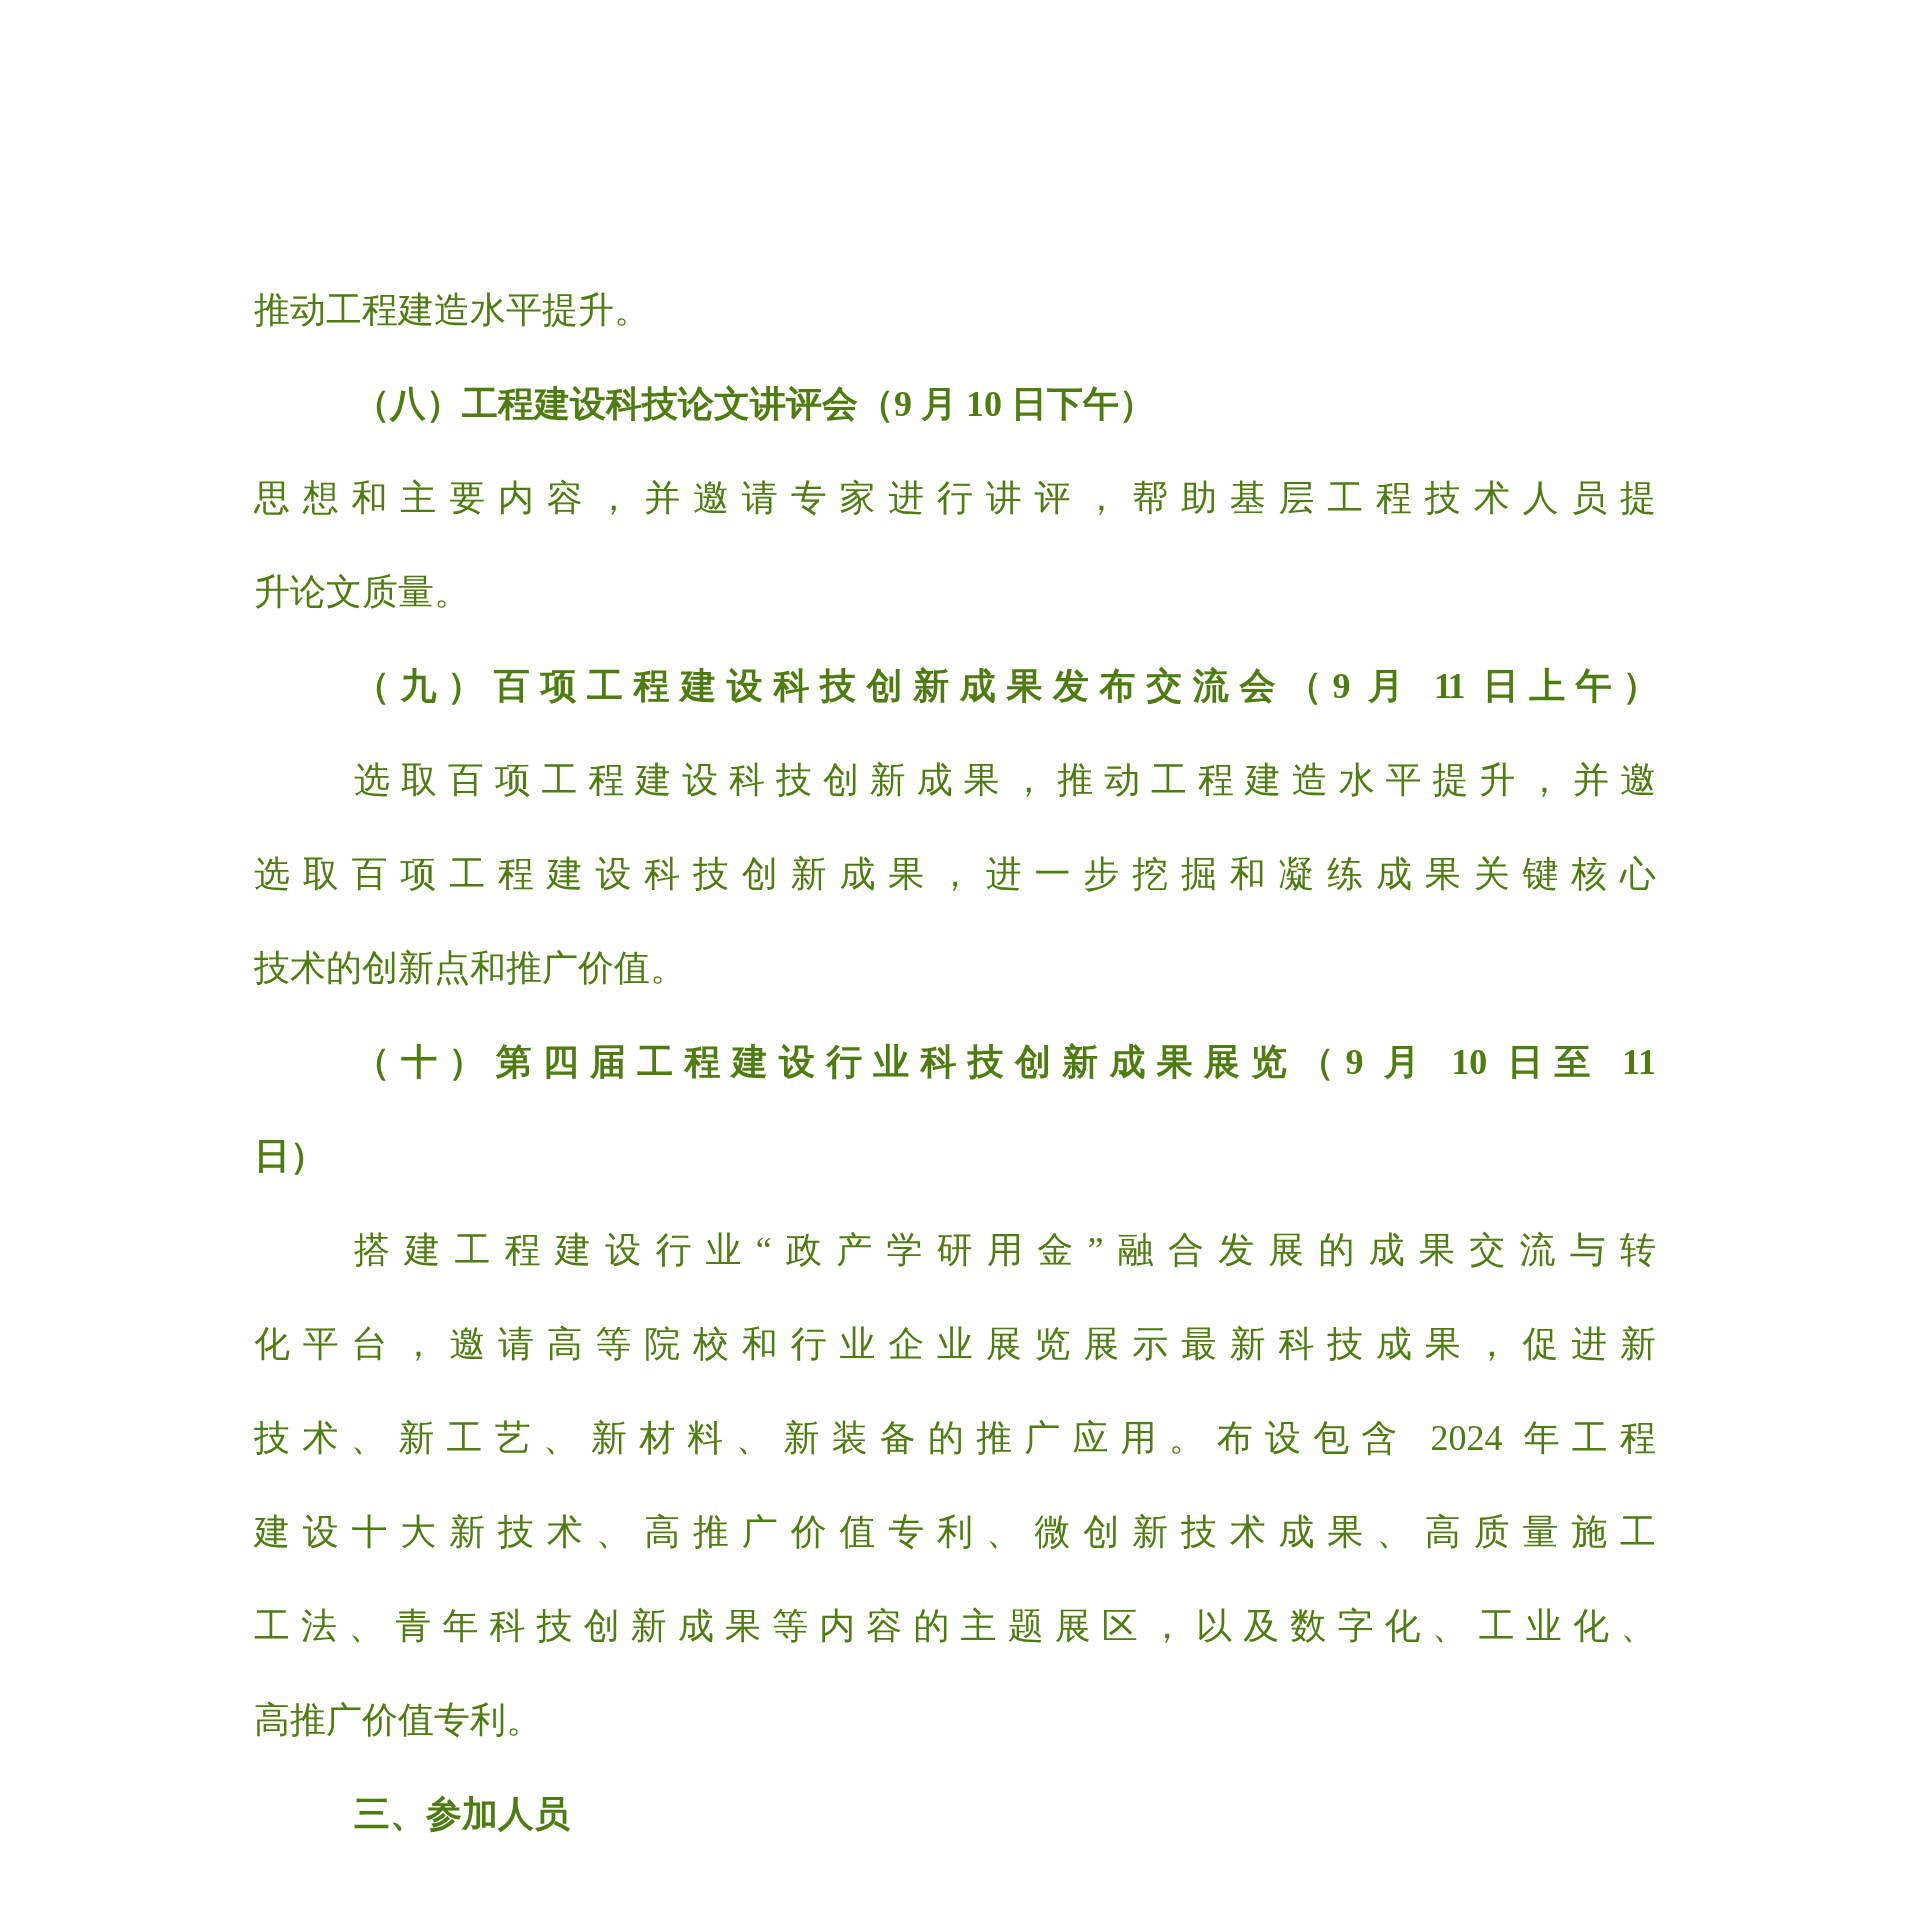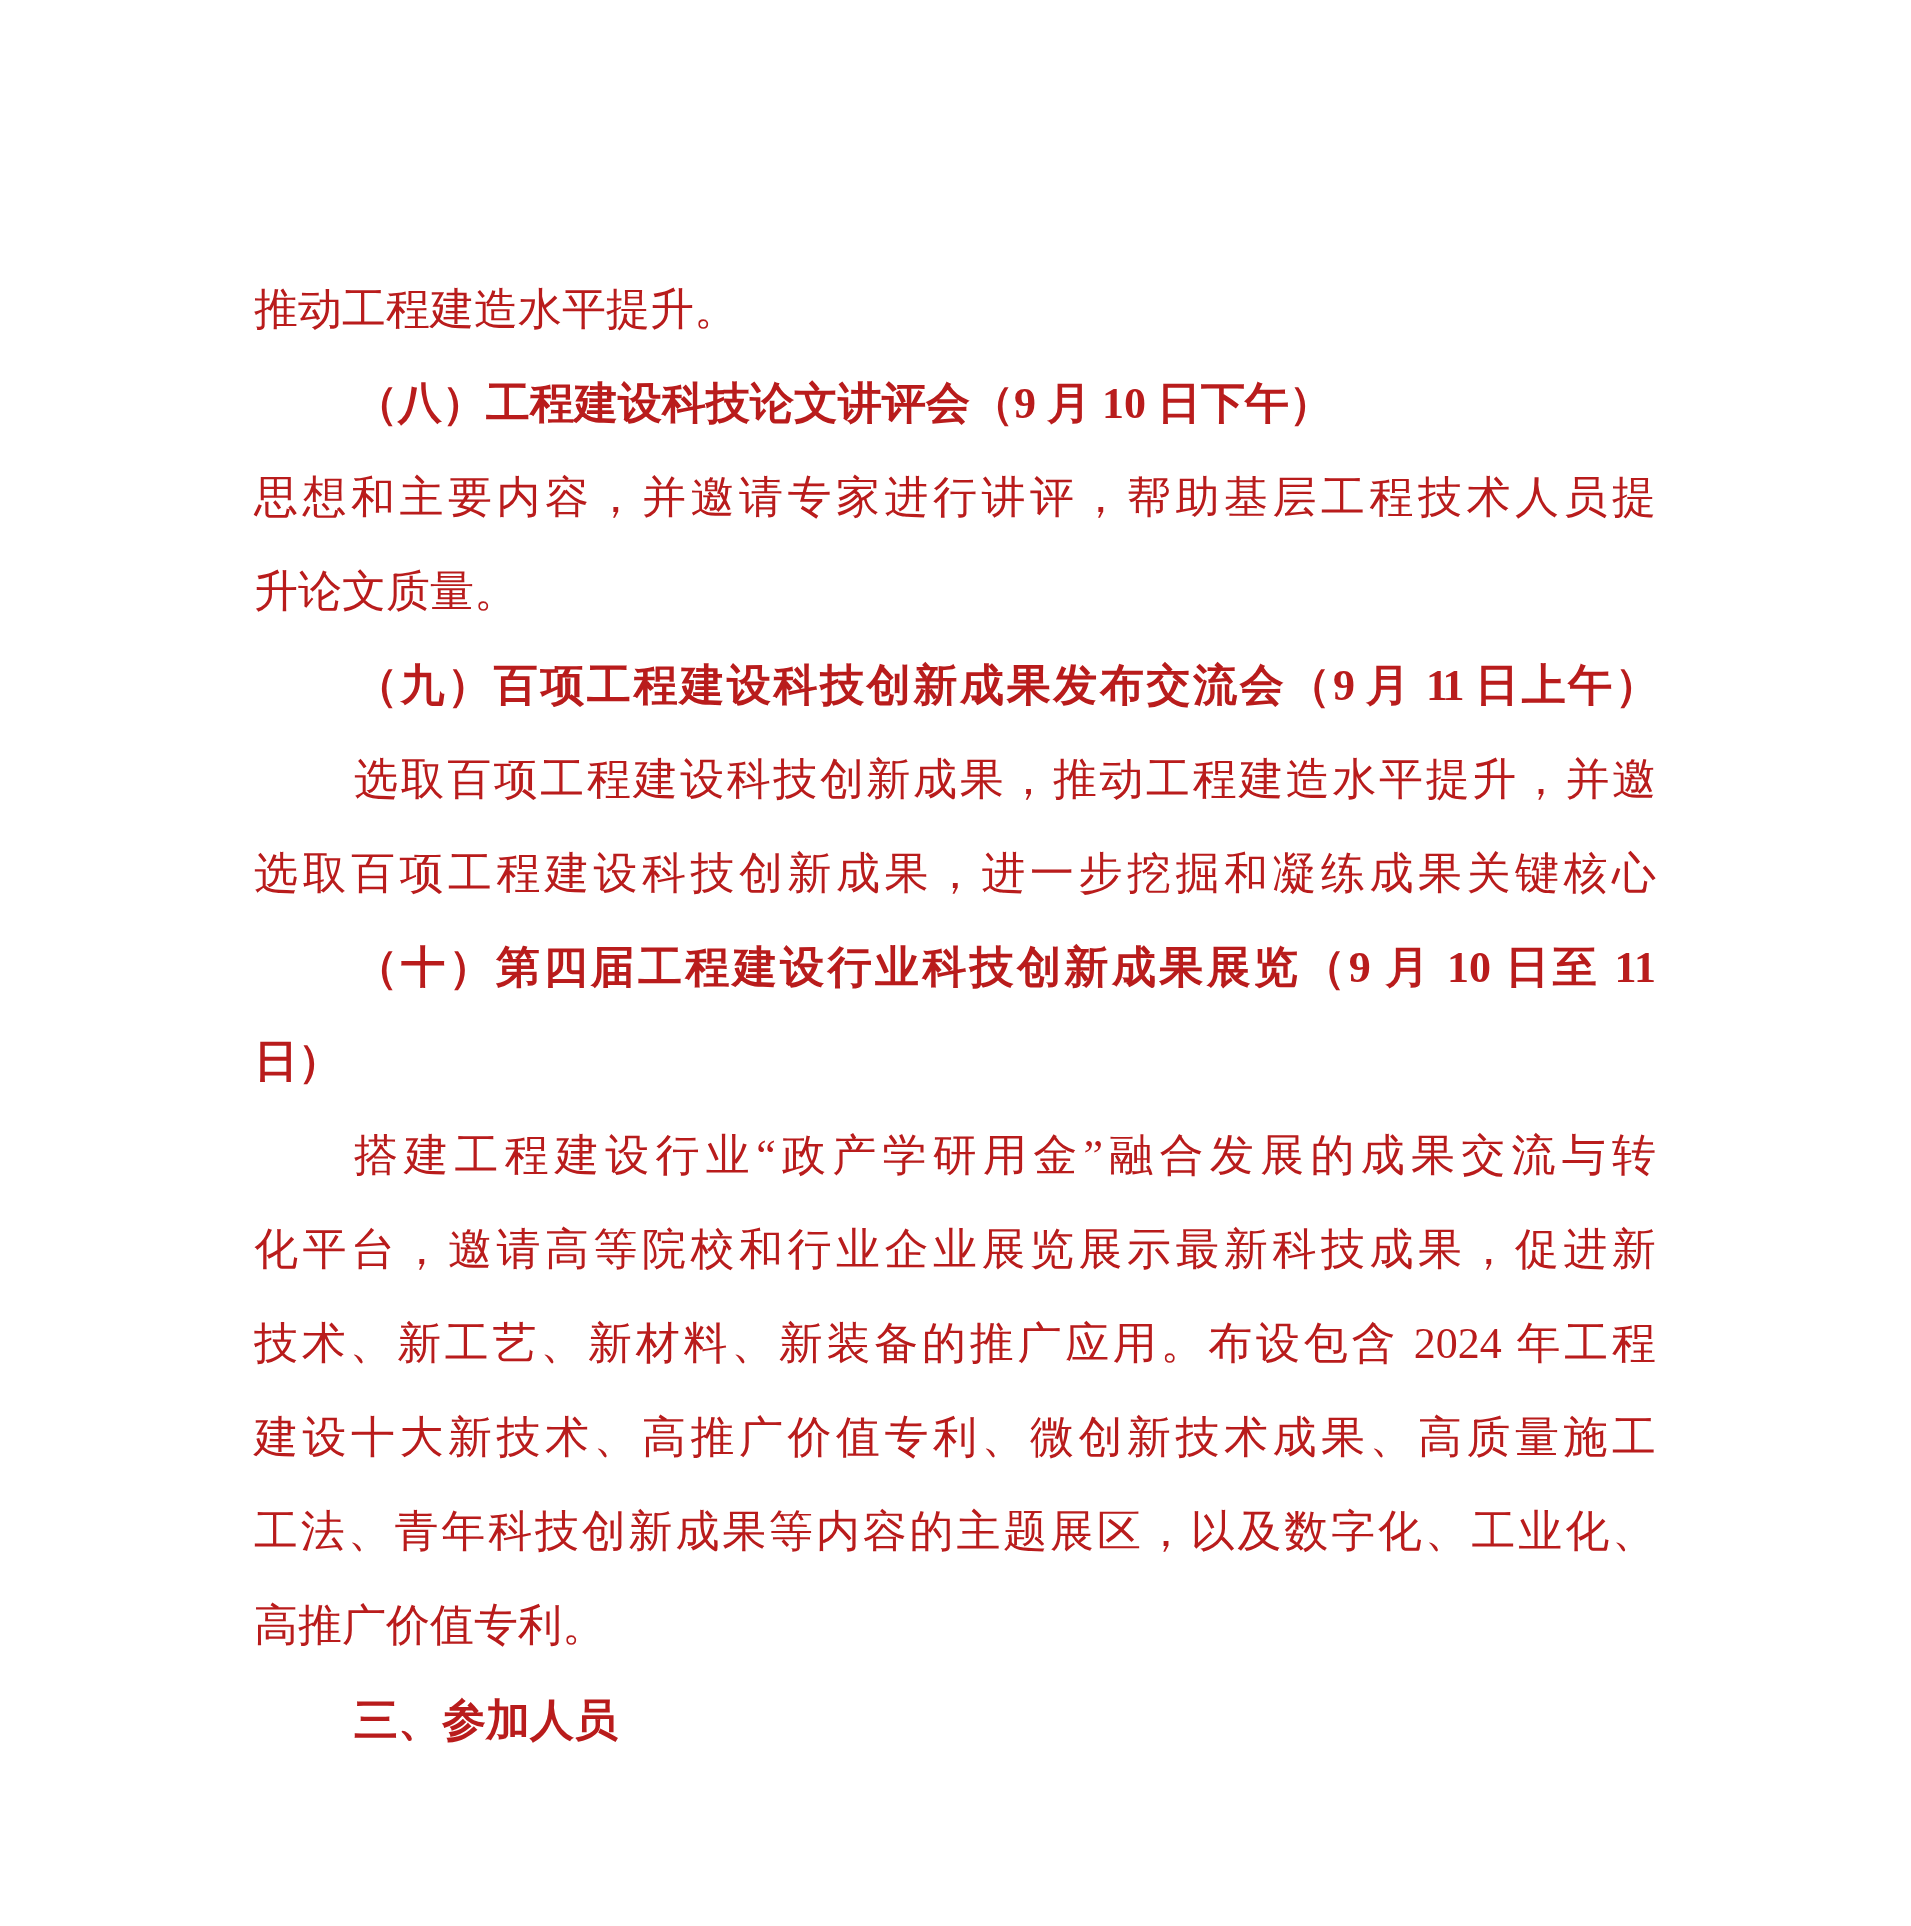--- a/index.html
+++ b/index.html
@@ -12,44 +12,45 @@
     font-family: "Liberation Serif", serif;
     overflow: hidden;
   }
   .text-block {
     position: absolute;
     left: 254px;
     top: 263px;
     width: 1402px;
   }
   .line {
-    font-size: 44px;
+    font-size: 36px;
     line-height: 94px;
     height: 94px;
     text-align: justify;
-    color: #b91c1c;
+    color: #4d7c0f;
   }
   .line.full { text-align-last: justify; -moz-text-align-last: justify; }
   .line.indent { text-indent: 100px; }
   .line.h3 { font-weight: bold; }
   .line.h1 { font-family: "Liberation Sans", sans-serif; font-weight: bold; }
   .line.tight { letter-spacing: -0.068em; }
 </style>
 </head>
 <body>
 
 <div class="page">
   <div class="text-block">
     <div class="line">推动工程建造水平提升。</div>
     <div class="line h3 indent">（八）工程建设科技论文讲评会（9 月 10 日下午）</div>
     <div class="line full">思想和主要内容，并邀请专家进行讲评，帮助基层工程技术人员提</div>
     <div class="line">升论文质量。</div>
     <div class="line h3 indent full tight">（九）百项工程建设科技创新成果发布交流会（9 月 11 日上午）</div>
     <div class="line indent full">选取百项工程建设科技创新成果，推动工程建造水平提升，并邀</div>
     <div class="line full">选取百项工程建设科技创新成果，进一步挖掘和凝练成果关键核心</div>
+    <div class="line">技术的创新点和推广价值。</div>
     <div class="line h3 indent full">（十）第四届工程建设行业科技创新成果展览（9 月 10 日至 11</div>
     <div class="line h3">日）</div>
     <div class="line indent full">搭建工程建设行业“政产学研用金”融合发展的成果交流与转</div>
     <div class="line full">化平台，邀请高等院校和行业企业展览展示最新科技成果，促进新</div>
     <div class="line full">技术、新工艺、新材料、新装备的推广应用。布设包含 2024 年工程</div>
     <div class="line full">建设十大新技术、高推广价值专利、微创新技术成果、高质量施工</div>
     <div class="line full">工法、青年科技创新成果等内容的主题展区，以及数字化、工业化、</div>
     <div class="line">高推广价值专利。</div>
     <div class="line h1 indent">三、参加人员</div>
 

